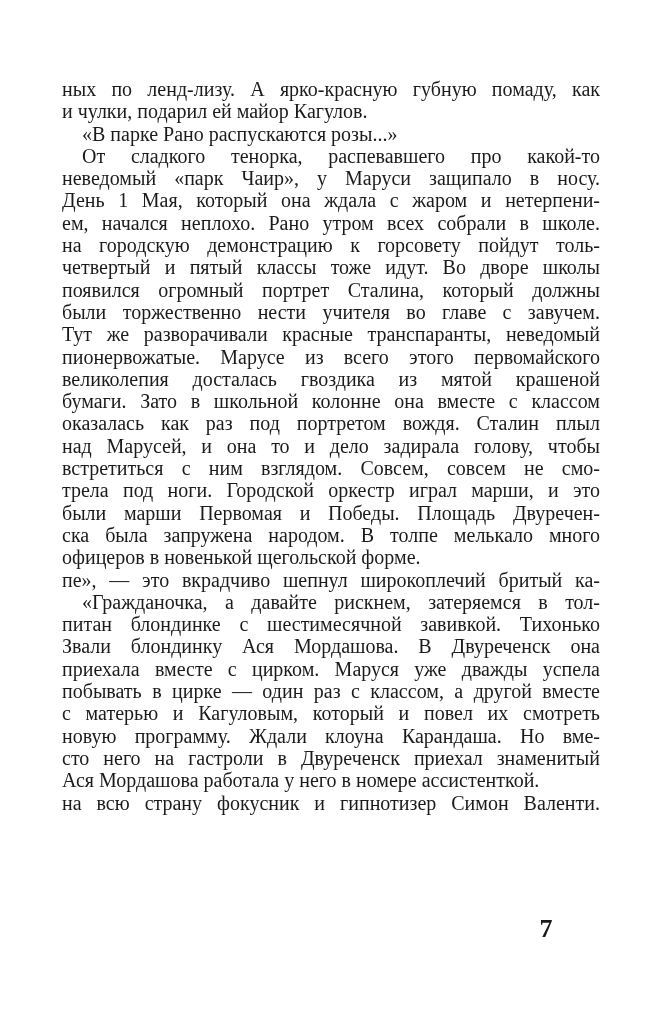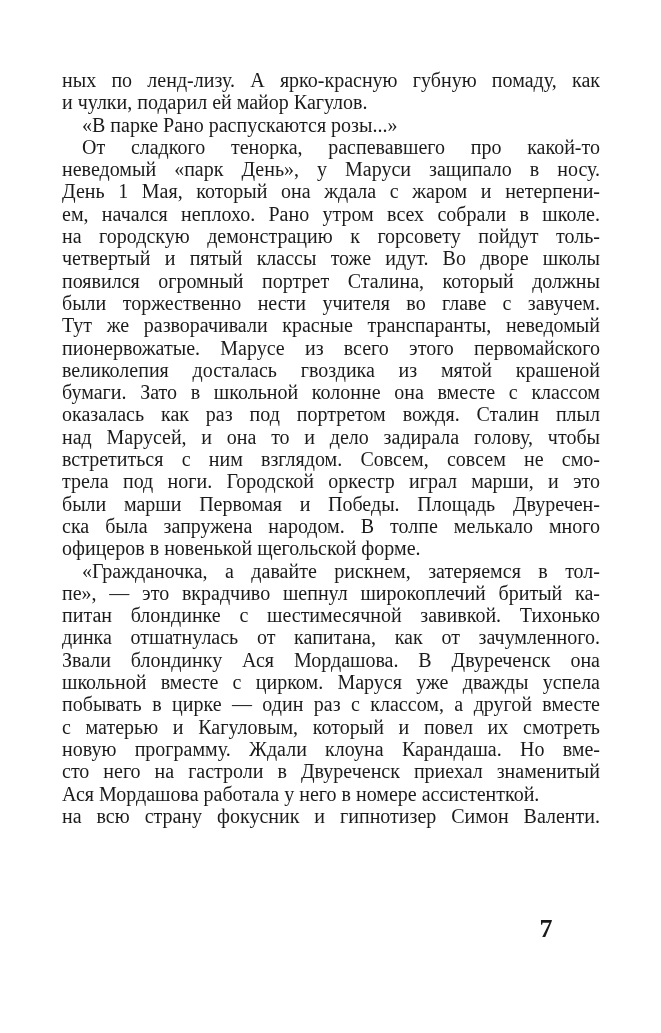--- a/index.html
+++ b/index.html
@@ -15,21 +15,21 @@
     color: var(--ink, #1b1b1b);
     overflow: hidden;
   }
   .book-page {
     position: absolute;
     inset: 0;
   }
   .text-block {
     position: absolute;
     left: 62px;
-    top: 69px;
+    top: 78px;
     width: 538px;
     font-size: 20px;
     line-height: 22.3px;
   }
   .line {
     text-align: justify;
     text-align-last: justify;
     height: 22.3px;
   }
   
@@ -55,44 +55,43 @@
 </style>
 </head>
 <body style="--page-bg: #ffffff; --ink: #1b1b1b;">
 
 <div class="book-page">
   <div class="text-block" id="text-block">
       <div class="line s-j">ных по ленд-лизу. А ярко-красную губную помаду, как</div>
       <div class="line s-l">и чулки, подарил ей майор Кагулов.</div>
       <div class="line s-il">«В парке Рано распускаются розы...»</div>
       <div class="line s-ij">От сладкого тенорка, распевавшего про какой-то</div>
-      <div class="line s-j">неведомый «парк День», у Маруси защипало в носу.</div>
+      <div class="line s-j">неведомый «парк Чаир», у Маруси защипало в носу.</div>
       <div class="line s-j">День 1 Мая, который она ждала с жаром и нетерпени-</div>
       <div class="line s-j">ем, начался неплохо. Рано утром всех собрали в школе.</div>
       <div class="line s-j">на городскую демонстрацию к горсовету пойдут толь-</div>
       <div class="line s-j">четвертый и пятый классы тоже идут. Во дворе школы</div>
       <div class="line s-j">появился огромный портрет Сталина, который должны</div>
       <div class="line s-j">были торжественно нести учителя во главе с завучем.</div>
       <div class="line s-j">Тут же разворачивали красные транспаранты, неведомый</div>
       <div class="line s-j">пионервожатые. Марусе из всего этого первомайского</div>
       <div class="line s-j">великолепия досталась гвоздика из мятой крашеной</div>
       <div class="line s-j">бумаги. Зато в школьной колонне она вместе с классом</div>
       <div class="line s-j">оказалась как раз под портретом вождя. Сталин плыл</div>
       <div class="line s-j">над Марусей, и она то и дело задирала голову, чтобы</div>
       <div class="line s-j">встретиться с ним взглядом. Совсем, совсем не смо-</div>
       <div class="line s-j">трела под ноги. Городской оркестр играл марши, и это</div>
       <div class="line s-j">были марши Первомая и Победы. Площадь Двуречен-</div>
       <div class="line s-j">ска была запружена народом. В толпе мелькало много</div>
       <div class="line s-l">офицеров в новенькой щегольской форме.</div>
+      <div class="line s-j">пе», — это вкрадчиво шепнул широкоплечий бритый ка-</div>
       <div class="line s-ij">«Гражданочка, а давайте рискнем, затеряемся в тол-</div>
-      <div class="line s-j">пе», — это вкрадчиво шепнул широкоплечий бритый ка-</div>
       <div class="line s-j">питан блондинке с шестимесячной завивкой. Тихонько</div>
-      <div class="line s-j">динка отшатнулась от капитана, как от зачумленного.</div>
       <div class="line s-j">Звали блондинку Ася Мордашова. В Двуреченск она</div>
-      <div class="line s-j">школьной вместе с цирком. Маруся уже дважды успела</div>
+      <div class="line s-j">приехала вместе с цирком. Маруся уже дважды успела</div>
       <div class="line s-j">побывать в цирке — один раз с классом, а другой вместе</div>
       <div class="line s-j">с матерью и Кагуловым, который и повел их смотреть</div>
       <div class="line s-j">новую программу. Ждали клоуна Карандаша. Но вме-</div>
       <div class="line s-j">сто него на гастроли в Двуреченск приехал знаменитый</div>
       <div class="line s-l">Ася Мордашова работала у него в номере ассистенткой.</div>
       <div class="line s-j">на всю страну фокусник и гипнотизер Симон Валенти.</div>
     </div>
   <div class="folio">7</div>
 </div>
 

